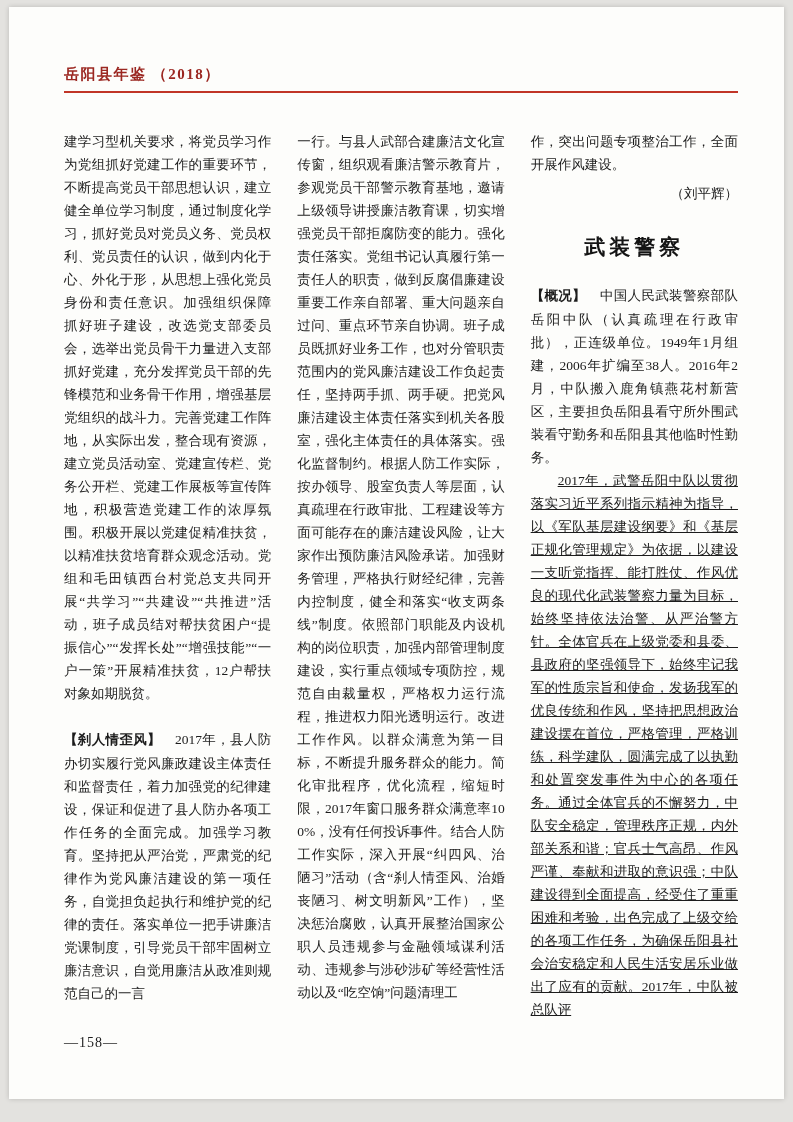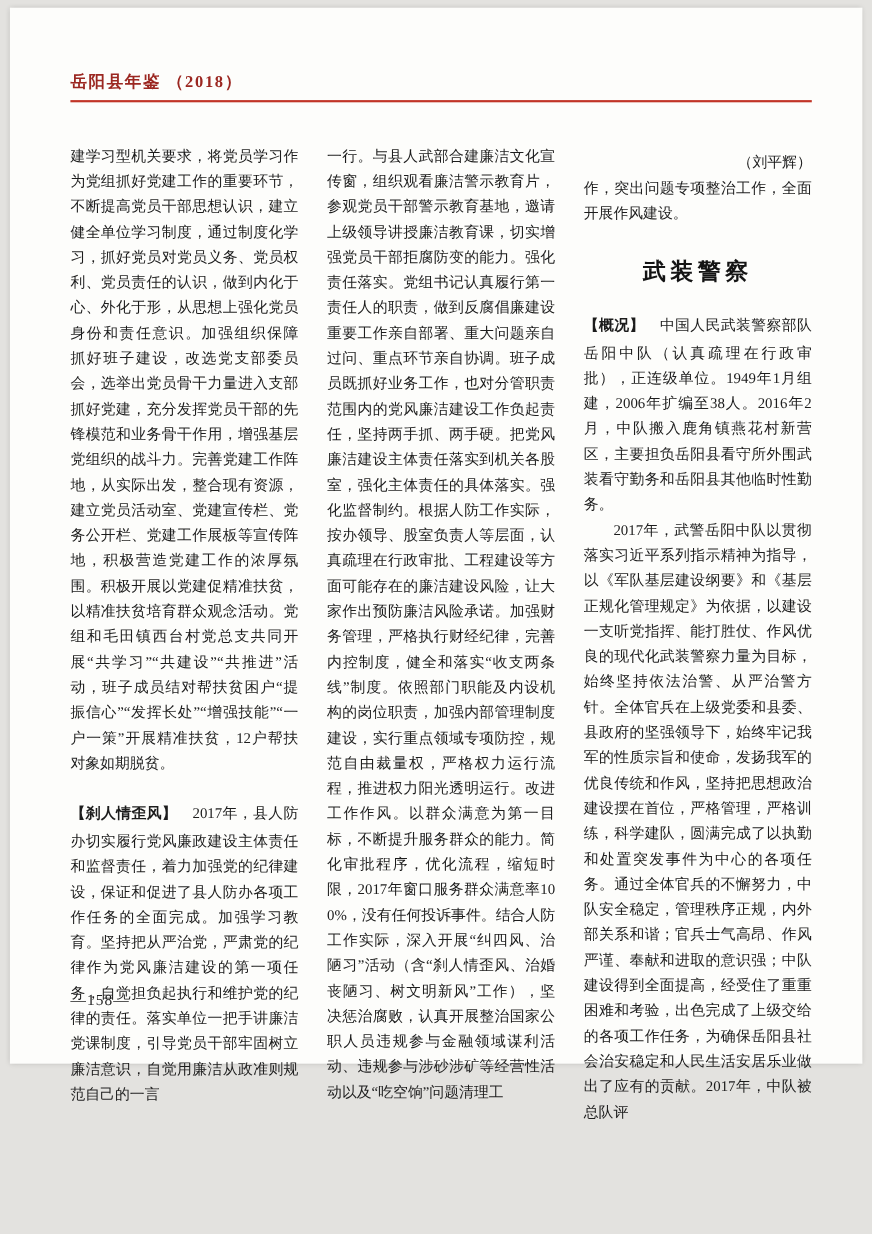--- a/index.html
+++ b/index.html
@@ -6,21 +6,21 @@
   body {
     width: 793px; height: 1122px;
     background: #e3e2df;
     position: relative;
     font-family: "Liberation Serif", "DejaVu Serif", serif;
     overflow: hidden;
   }
   .page {
     position: absolute;
     left: 9px; top: 7px;
-    width: 775px; height: 960px;
+    width: 775px; height: 1092px;
     background: #fdfdfb;
     box-shadow: 0 0 5px rgba(0,0,0,.18);
   }
   .page-header { position: absolute; left: 55px; right: 46px; top: 58px; }
   .header-title {
     color: #9b2721;
     font-weight: bold;
     font-size: 15px;
     letter-spacing: 1.5px;
   }
@@ -48,21 +48,21 @@
   .byline { margin: 6px 0 0; text-align: right; }
   .article-heading {
     margin: 30px 0 24px;
     text-align: center;
     font-weight: bold;
     font-size: 21px;
     letter-spacing: 4px;
     color: #141414;
     line-height: 1.2;
   }
-  .indent { text-indent: 2em; }
+  .indent { text-indent: 2em; text-decoration: underline; }
   .page-number {
     position: absolute;
     left: 55px; bottom: 48px;
     font-weight: normal;
     font-size: 14px;
     letter-spacing: 1px;
     color: #1c1c1c;
   }
 </style>
 </head>
@@ -80,22 +80,22 @@
     <section class="col">
       <p class="para">建学习型机关要求，将党员学习作为党组抓好党建工作的重要环节，不断提高党员干部思想认识，建立健全单位学习制度，通过制度化学习，抓好党员对党员义务、党员权利、党员责任的认识，做到内化于心、外化于形，从思想上强化党员身份和责任意识。加强组织保障　抓好班子建设，改选党支部委员会，选举出党员骨干力量进入支部抓好党建，充分发挥党员干部的先锋模范和业务骨干作用，增强基层党组织的战斗力。完善党建工作阵地，从实际出发，整合现有资源，建立党员活动室、党建宣传栏、党务公开栏、党建工作展板等宣传阵地，积极营造党建工作的浓厚氛围。积极开展以党建促精准扶贫，以精准扶贫培育群众观念活动。党组和毛田镇西台村党总支共同开展“共学习”“共建设”“共推进”活动，班子成员结对帮扶贫困户“提振信心”“发挥长处”“增强技能”“一户一策”开展精准扶贫，12户帮扶对象如期脱贫。</p>
       <p class="para section-gap"><span class="section-label">【刹人情歪风】</span><span>　2017年，县人防办切实履行党风廉政建设主体责任和监督责任，着力加强党的纪律建设，保证和促进了县人防办各项工作任务的全面完成。加强学习教育。坚持把从严治党，严肃党的纪律作为党风廉洁建设的第一项任务，自觉担负起执行和维护党的纪律的责任。落实单位一把手讲廉洁党课制度，引导党员干部牢固树立廉洁意识，自觉用廉洁从政准则规范自己的一言</span></p>
     </section>
 
     <section class="col">
       <p class="para">一行。与县人武部合建廉洁文化宣传窗，组织观看廉洁警示教育片，参观党员干部警示教育基地，邀请上级领导讲授廉洁教育课，切实增强党员干部拒腐防变的能力。强化责任落实。党组书记认真履行第一责任人的职责，做到反腐倡廉建设重要工作亲自部署、重大问题亲自过问、重点环节亲自协调。班子成员既抓好业务工作，也对分管职责范围内的党风廉洁建设工作负起责任，坚持两手抓、两手硬。把党风廉洁建设主体责任落实到机关各股室，强化主体责任的具体落实。强化监督制约。根据人防工作实际，按办领导、股室负责人等层面，认真疏理在行政审批、工程建设等方面可能存在的廉洁建设风险，让大家作出预防廉洁风险承诺。加强财务管理，严格执行财经纪律，完善内控制度，健全和落实“收支两条线”制度。依照部门职能及内设机构的岗位职责，加强内部管理制度建设，实行重点领域专项防控，规范自由裁量权，严格权力运行流程，推进权力阳光透明运行。改进工作作风。以群众满意为第一目标，不断提升服务群众的能力。简化审批程序，优化流程，缩短时限，2017年窗口服务群众满意率100%，没有任何投诉事件。结合人防工作实际，深入开展“纠四风、治陋习”活动（含“刹人情歪风、治婚丧陋习、树文明新风”工作），坚决惩治腐败，认真开展整治国家公职人员违规参与金融领域谋利活动、违规参与涉砂涉矿等经营性活动以及“吃空饷”问题清理工</p>
     </section>
 
     <section class="col">
+      <p class="para">作，突出问题专项整治工作，全面开展作风建设。</p>
       <p class="para byline">（刘平辉）</p>
-      <p class="para">作，突出问题专项整治工作，全面开展作风建设。</p>
       <h1 class="article-heading">武装警察</h1>
       <p class="para"><span class="section-label">【概况】</span><span>　中国人民武装警察部队岳阳中队（认真疏理在行政审批），正连级单位。1949年1月组建，2006年扩编至38人。2016年2月，中队搬入鹿角镇燕花村新营区，主要担负岳阳县看守所外围武装看守勤务和岳阳县其他临时性勤务。</span></p>
       <p class="para indent">2017年，武警岳阳中队以贯彻落实习近平系列指示精神为指导，以《军队基层建设纲要》和《基层正规化管理规定》为依据，以建设一支听党指挥、能打胜仗、作风优良的现代化武装警察力量为目标，始终坚持依法治警、从严治警方针。全体官兵在上级党委和县委、县政府的坚强领导下，始终牢记我军的性质宗旨和使命，发扬我军的优良传统和作风，坚持把思想政治建设摆在首位，严格管理，严格训练，科学建队，圆满完成了以执勤和处置突发事件为中心的各项任务。通过全体官兵的不懈努力，中队安全稳定，管理秩序正规，内外部关系和谐；官兵士气高昂、作风严谨、奉献和进取的意识强；中队建设得到全面提高，经受住了重重困难和考验，出色完成了上级交给的各项工作任务，为确保岳阳县社会治安稳定和人民生活安居乐业做出了应有的贡献。2017年，中队被总队评</p>
     </section>
 
   </main>
 
   <div class="page-number">—158—</div>
 
 </div>

